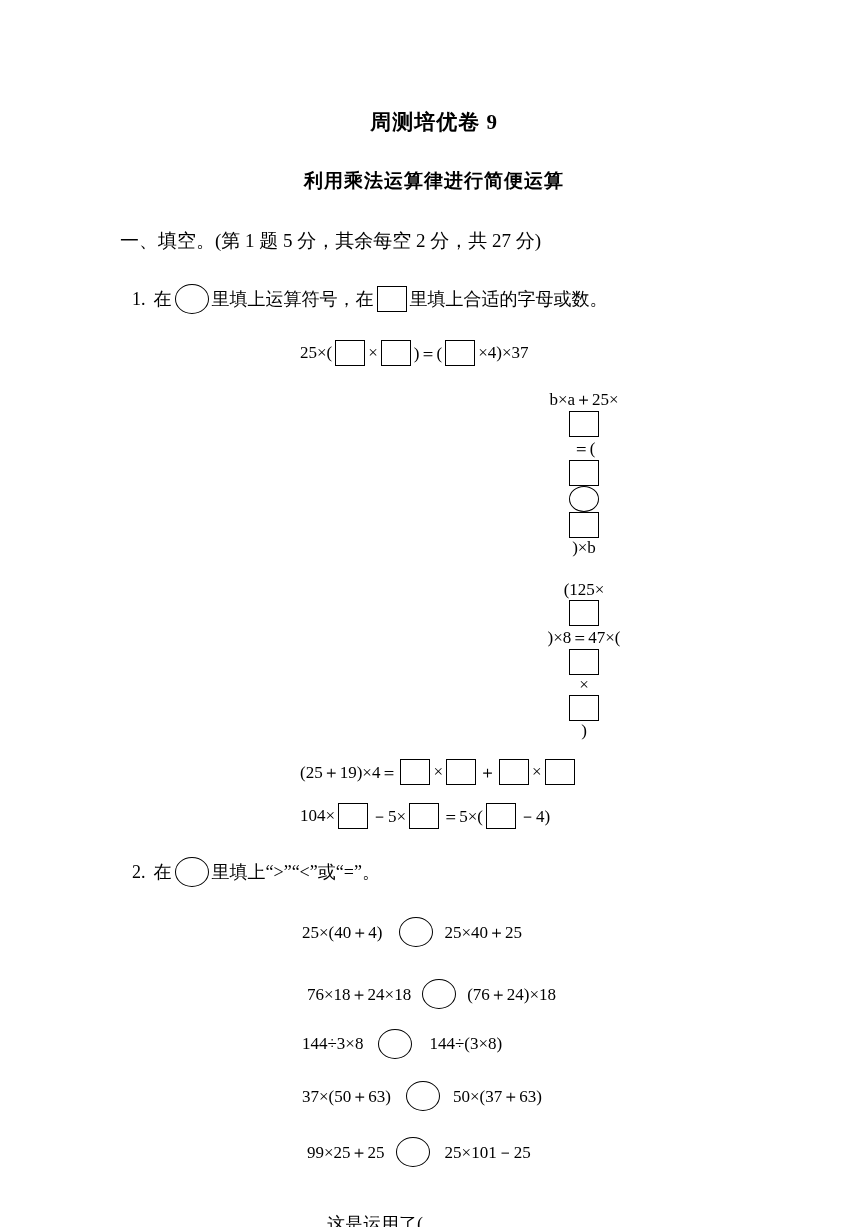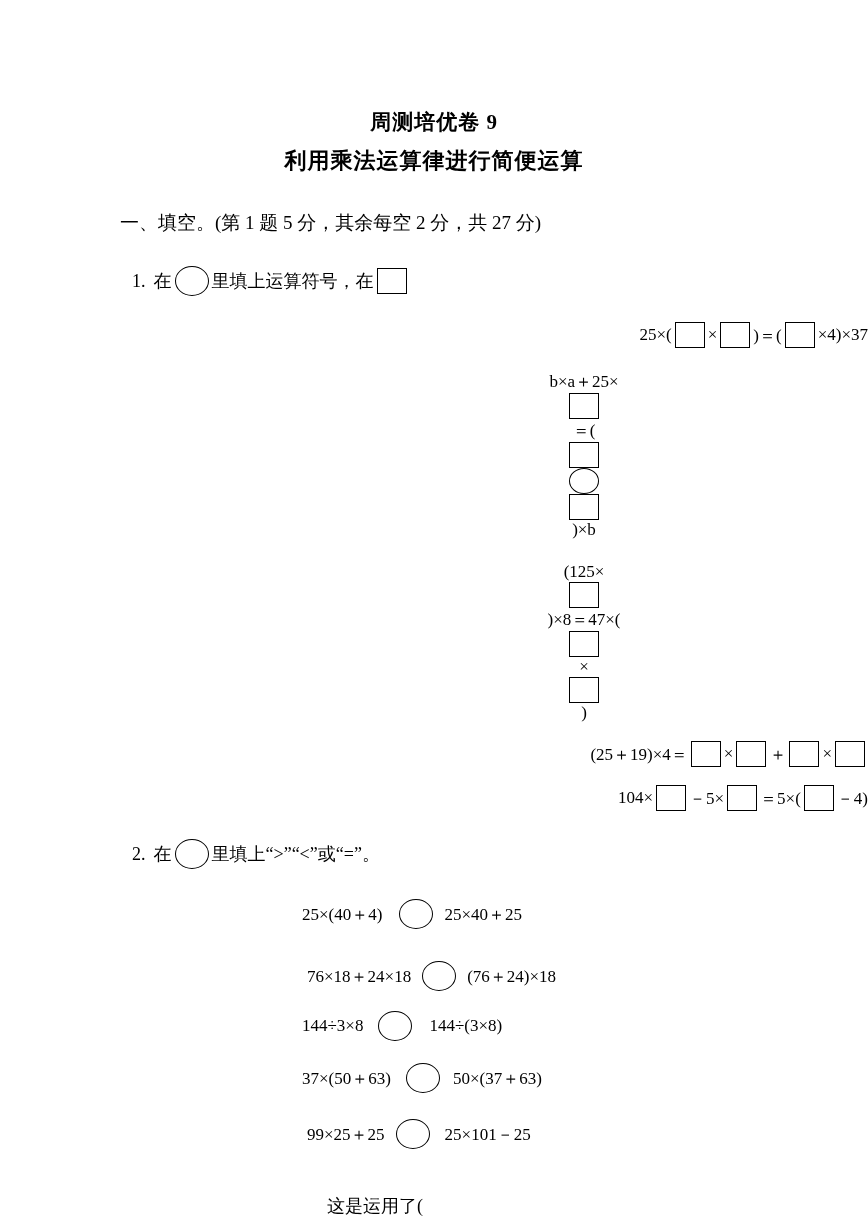--- a/index.html
+++ b/index.html
@@ -27,23 +27,23 @@
     font-family: "Liberation Serif", serif;
     font-weight: bold;
     font-size: 21px;
     letter-spacing: 1px;
     margin-top: 108px;
   }
   .title-sub {
     text-align: center;
     font-family: "Liberation Serif", serif;
     font-weight: bold;
-    font-size: 22px;
+    font-size: 19px;
     letter-spacing: 1px;
-    margin-top: 10px;
+    margin-top: 32px;
   }
   .section-head {
     font-size: 19px;
     margin-top: 34px;
     margin-left: 120px;
   }
   .q {
     margin-left: 132px;
     font-size: 18px;
   }
@@ -83,21 +83,20 @@
   }
   .circle-lg {
     width: 34px;
     height: 30px;
   }
   .expr {
     font-size: 17px;
     white-space: nowrap;
     display: flex;
     align-items: center;
-    justify-content: flex-end;
   }
   .expr .txt {
     white-space: pre;
   }
   .row-gap-1 { margin-top: 26px; }
   .row-gap-2 { margin-top: 22px; flex-direction: column; }
   .row-gap-3 { margin-top: 18px; }
 
   .cmp-row {
     display: flex;
@@ -131,20 +130,21 @@
   <div class="section-head">一、填空。(第 1 题 5 分，其余每空 2 分，共 27 分)</div>
 
   <div class="q" style="margin-top:30px;">
     <div class="qline">
       <span>1.</span>
       <span style="width:8px;"></span>
       <span>在</span>
       <span class="circle circle-lg"></span>
       <span>里填上运算符号，在</span>
       <span class="box"></span>
+      <span>里填上合适的字母或数。</span>
     </div>
 
     <div class="expr indent row-gap-1">
       <span class="txt">25×(</span>
       <span class="box"></span>
       <span class="txt">×</span>
       <span class="box"></span>
       <span class="txt">)＝(</span>
       <span class="box"></span>
       <span class="txt">×4)×37</span>

